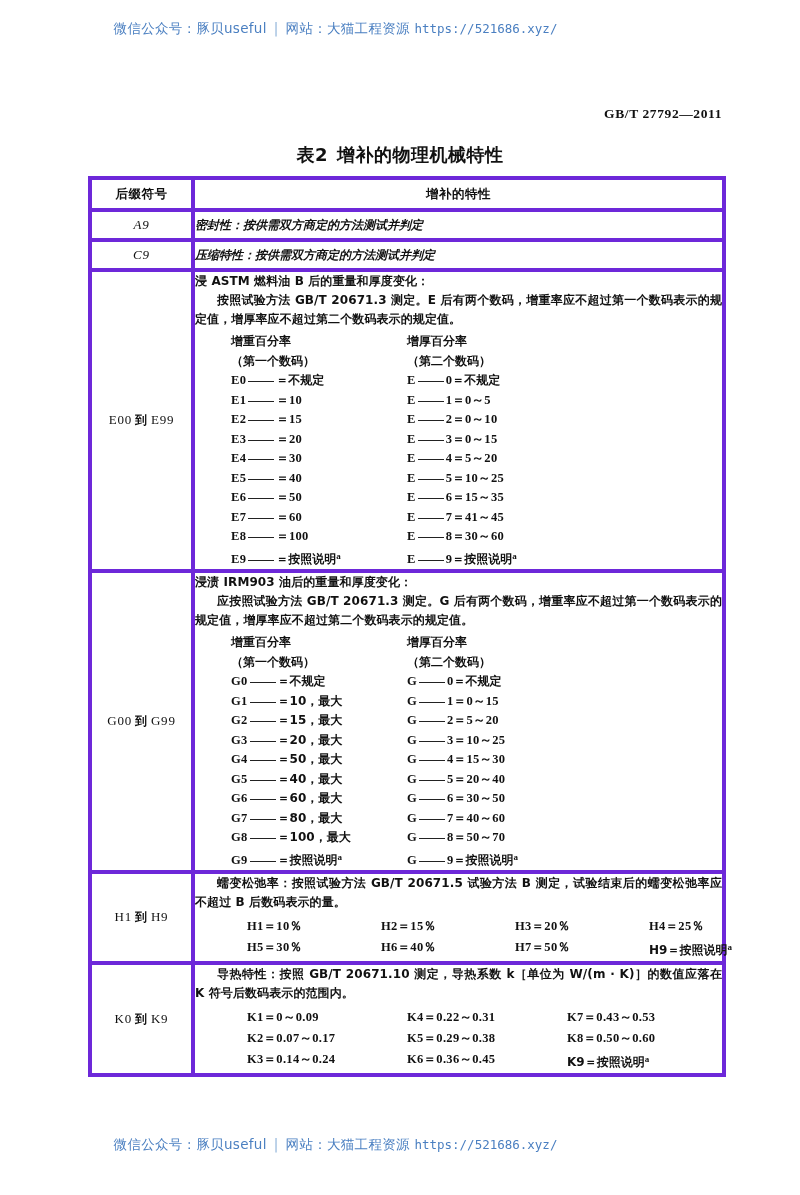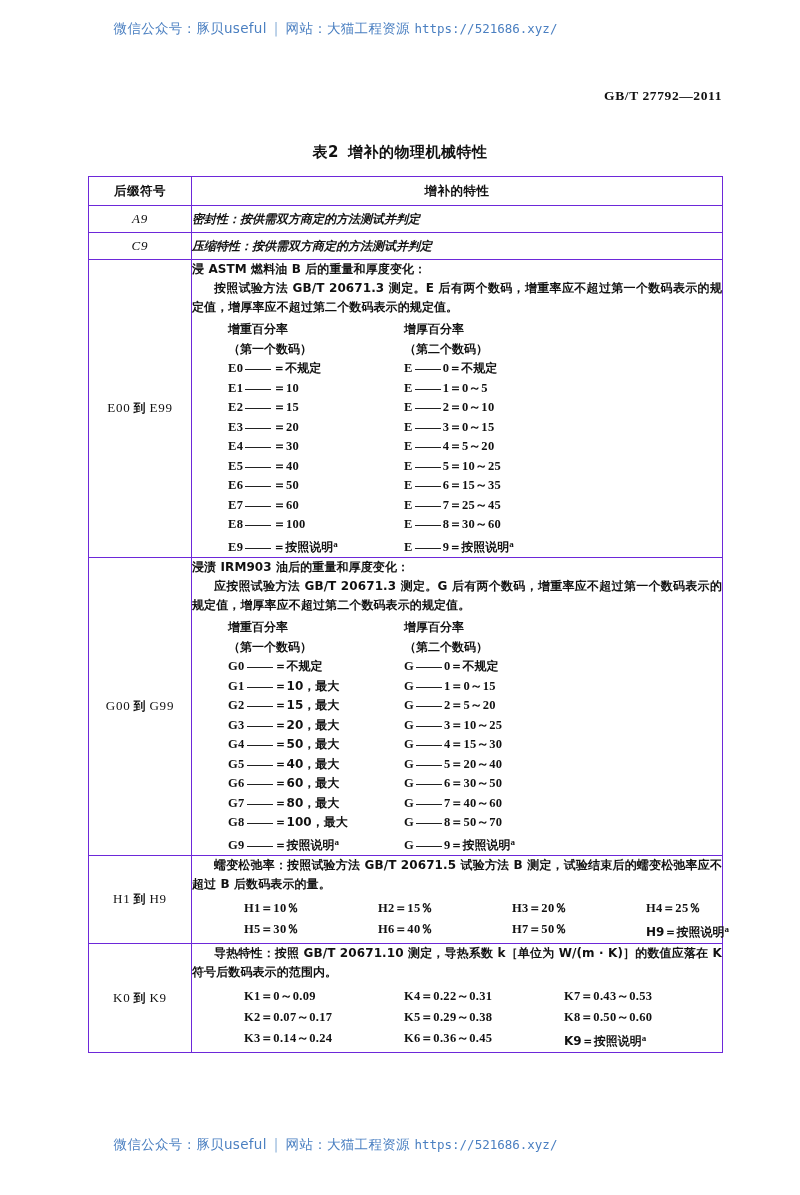--- a/index.html
+++ b/index.html
@@ -36,53 +36,53 @@
     font-family: "DejaVu Sans Mono", "Liberation Mono", monospace;
     font-size: 12.5px;
     letter-spacing: 0;
   }
   #watermark-top { top: 20px; }
   #watermark-bottom { top: 1136px; }
 
   
   #std-number {
     position: absolute;
-    top: 88px;
+    top: 106px;
     right: 78px;
     font-family: "Liberation Serif", serif;
     font-weight: bold;
     font-size: 13.5px;
     letter-spacing: 0.6px;
   }
 
   
   #table-caption {
     position: absolute;
     top: 143px;
     left: 0;
     width: 800px;
     text-align: center;
     font-family: "DejaVu Sans", "Liberation Sans", sans-serif;
     font-weight: bold;
-    font-size: 15px;
+    font-size: 18px;
     letter-spacing: 0.5px;
   }
   #table-caption .cap-num { padding-right: 9px; }
 
   
   #spec-table {
     position: absolute;
     top: 176px;
     left: 88px;
     width: 634px;
     border-collapse: collapse;
     table-layout: fixed;
   }
   #spec-table td, #spec-table th {
-    border: 1px solid #6d28d9;
+    border: 4px solid #6d28d9;
     padding: 0;
     vertical-align: middle;
   }
   .col-code { width: 103px; }
   .col-desc { width: 531px; }
 
   thead th {
     font-family: "DejaVu Sans", "Liberation Sans", sans-serif;
     font-weight: bold;
     font-size: 12.5px;
@@ -271,21 +271,21 @@
           <div class="drow">
             <div class="dcol ditem"><span>E5</span><span class="blank"></span><span>＝40</span></div>
             <div class="dcol ditem"><span>E</span><span class="blank"></span><span>5</span><span>＝10～25</span></div>
           </div>
           <div class="drow">
             <div class="dcol ditem"><span>E6</span><span class="blank"></span><span>＝50</span></div>
             <div class="dcol ditem"><span>E</span><span class="blank"></span><span>6</span><span>＝15～35</span></div>
           </div>
           <div class="drow">
             <div class="dcol ditem"><span>E7</span><span class="blank"></span><span>＝60</span></div>
-            <div class="dcol ditem"><span>E</span><span class="blank"></span><span>7</span><span>＝25～45</span></div>
+            <div class="dcol ditem"><span>E</span><span class="blank"></span><span>7</span><span>＝41～45</span></div>
           </div>
           <div class="drow">
             <div class="dcol ditem"><span>E8</span><span class="blank"></span><span>＝100</span></div>
             <div class="dcol ditem"><span>E</span><span class="blank"></span><span>8</span><span>＝30～60</span></div>
           </div>
           <div class="drow">
             <div class="dcol ditem"><span>E9</span><span class="blank"></span><span class="cn">＝按照说明</span><span class="sup">a</span></div>
             <div class="dcol ditem"><span>E</span><span class="blank"></span><span>9</span><span class="cn">＝按照说明</span><span class="sup">a</span></div>
           </div>
         </div>

